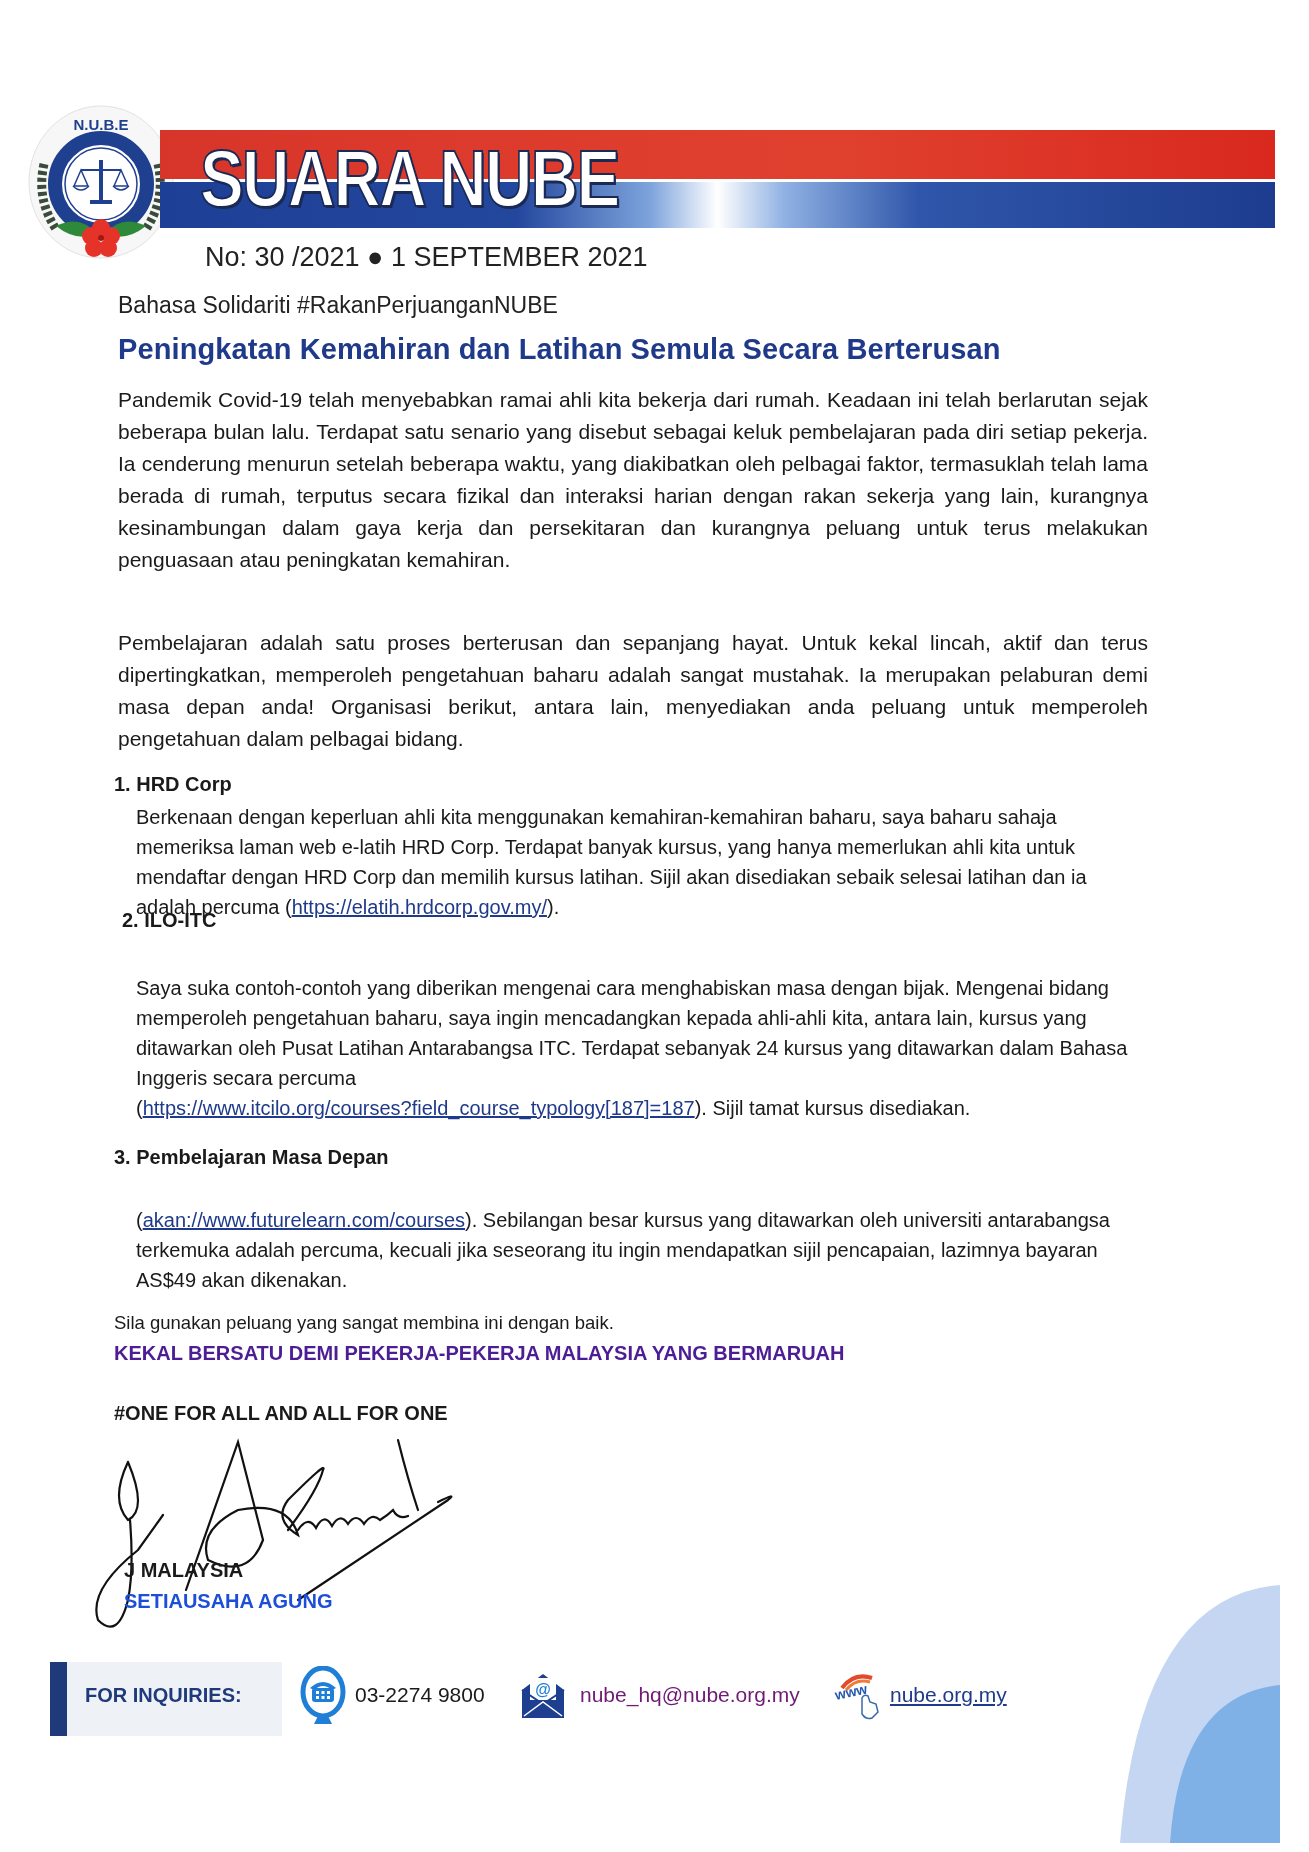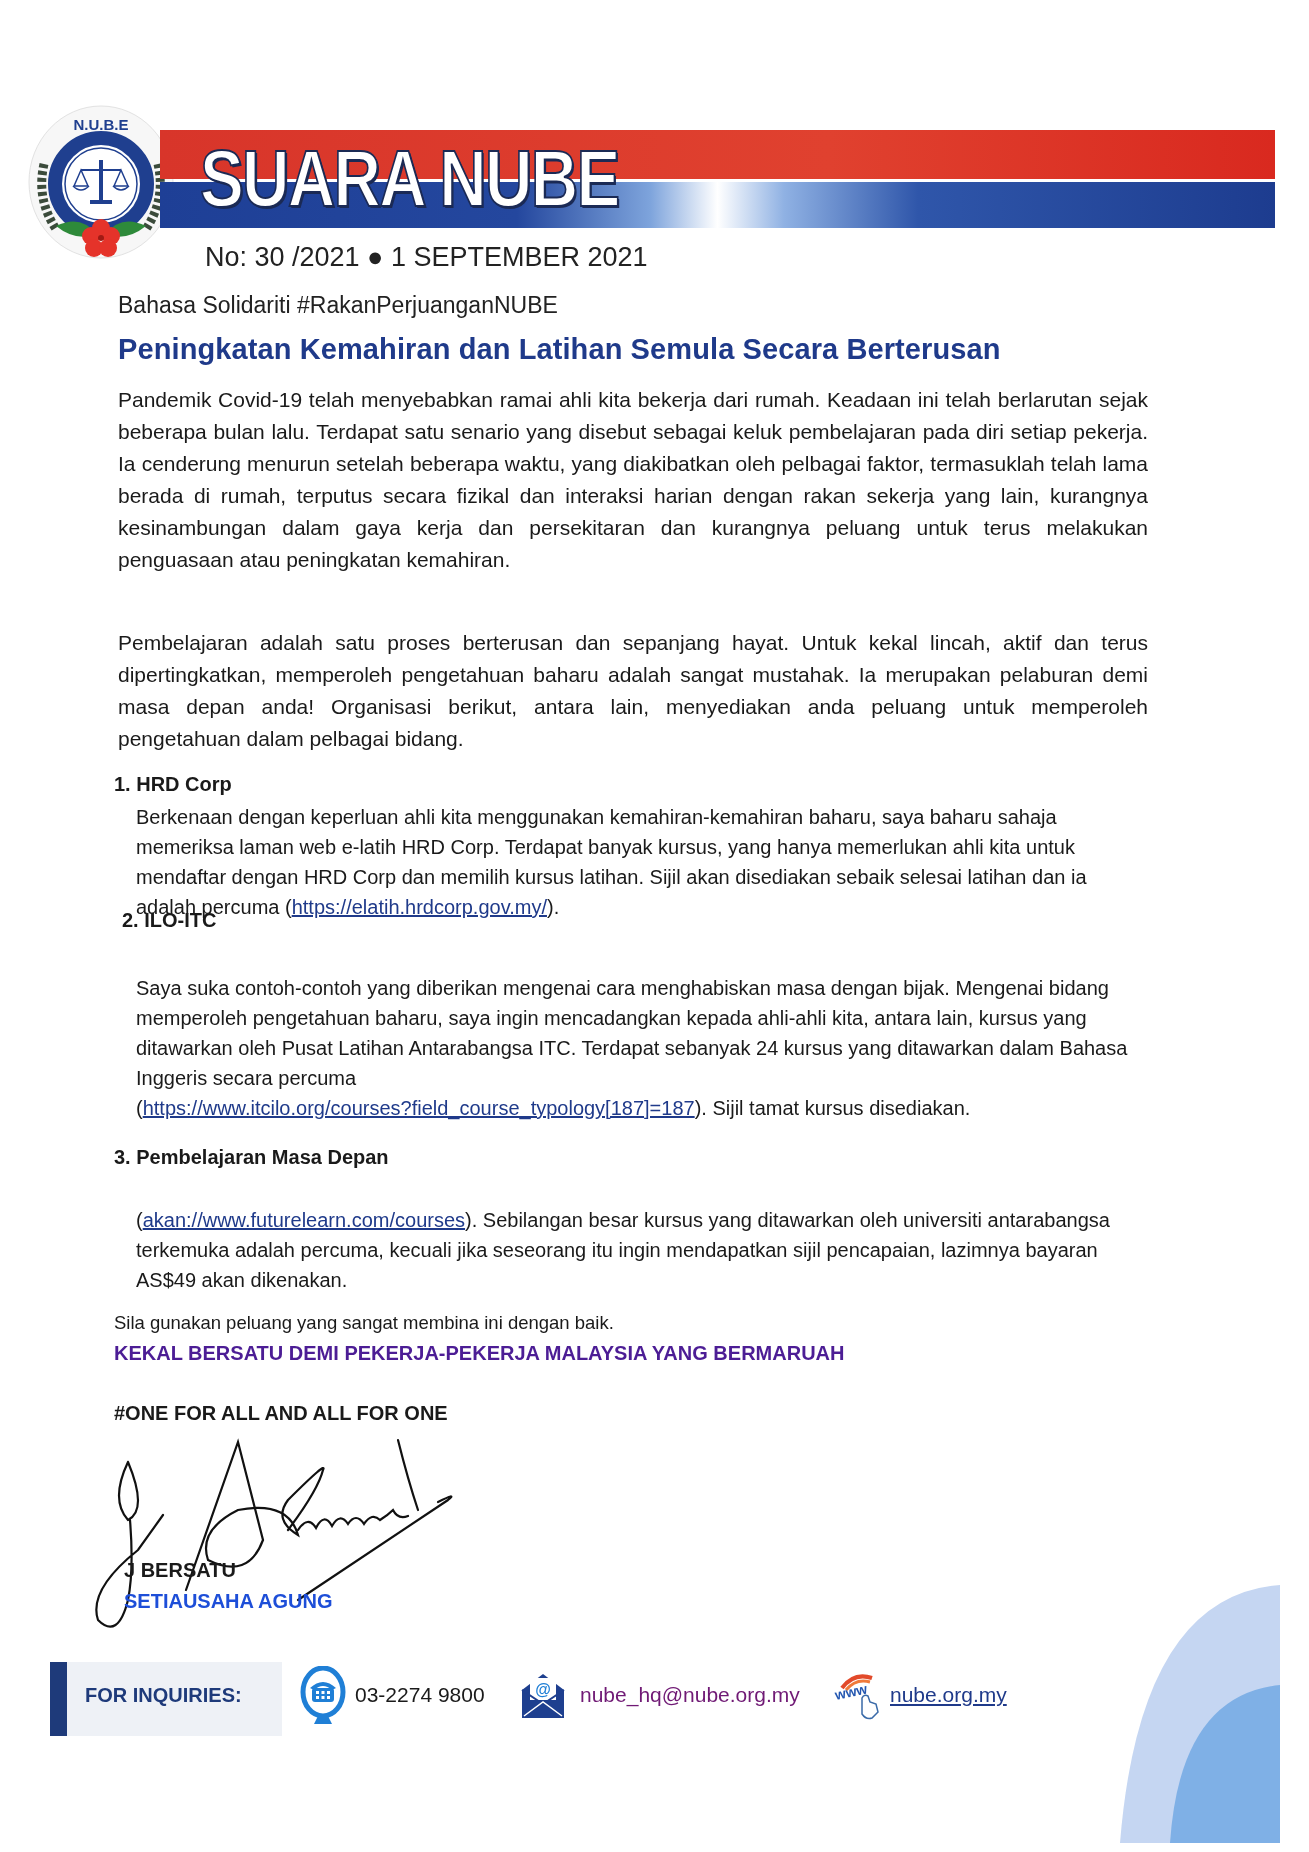--- a/index.html
+++ b/index.html
@@ -120,21 +120,21 @@
   <svg width="440" height="230" viewBox="0 0 440 230">
     <g fill="none" stroke="#111" stroke-width="2.2" stroke-linecap="round">
       <path d="M40 42 Q22 80 40 100 Q60 90 40 42 M42 100 Q46 150 40 180 Q30 220 10 200 Q0 170 50 130 L75 95"></path>
       <path d="M98 170 L150 22 Q165 80 175 120 Q160 160 120 140 Q110 110 150 90 Q200 80 210 115 Q185 100 200 80 Q240 40 235 50 Q230 70 200 110"></path>
       <path d="M210 110 Q220 95 228 108 Q236 92 244 106 Q252 92 260 104 Q268 92 276 104 Q284 92 292 100 Q300 95 305 90 Q310 100 320 96"></path>
       <path d="M310 20 Q320 60 330 90"></path>
       <path d="M210 180 L360 80 Q370 72 350 82"></path>
     </g>
   </svg>
 </div>
-<div class="abs sig-name">J BERSATU</div>
+<div class="abs sig-name">J MALAYSIA</div>
 <div class="abs sig-role">SETIAUSAHA AGUNG</div>
 
 <div class="abs footer-box"></div>
 <div class="abs footer-bar"></div>
 <div class="abs footer-label">FOR INQUIRIES:</div>
 
 <div class="abs icon-phone">
   <svg width="46" height="60" viewBox="0 0 46 60">
     <ellipse cx="23" cy="26" rx="20" ry="24" fill="#ffffff" stroke="#1f7fd6" stroke-width="5"></ellipse>
     <path d="M18 50 L14 58 L32 58 L28 50 Z" fill="#1f7fd6"></path>

